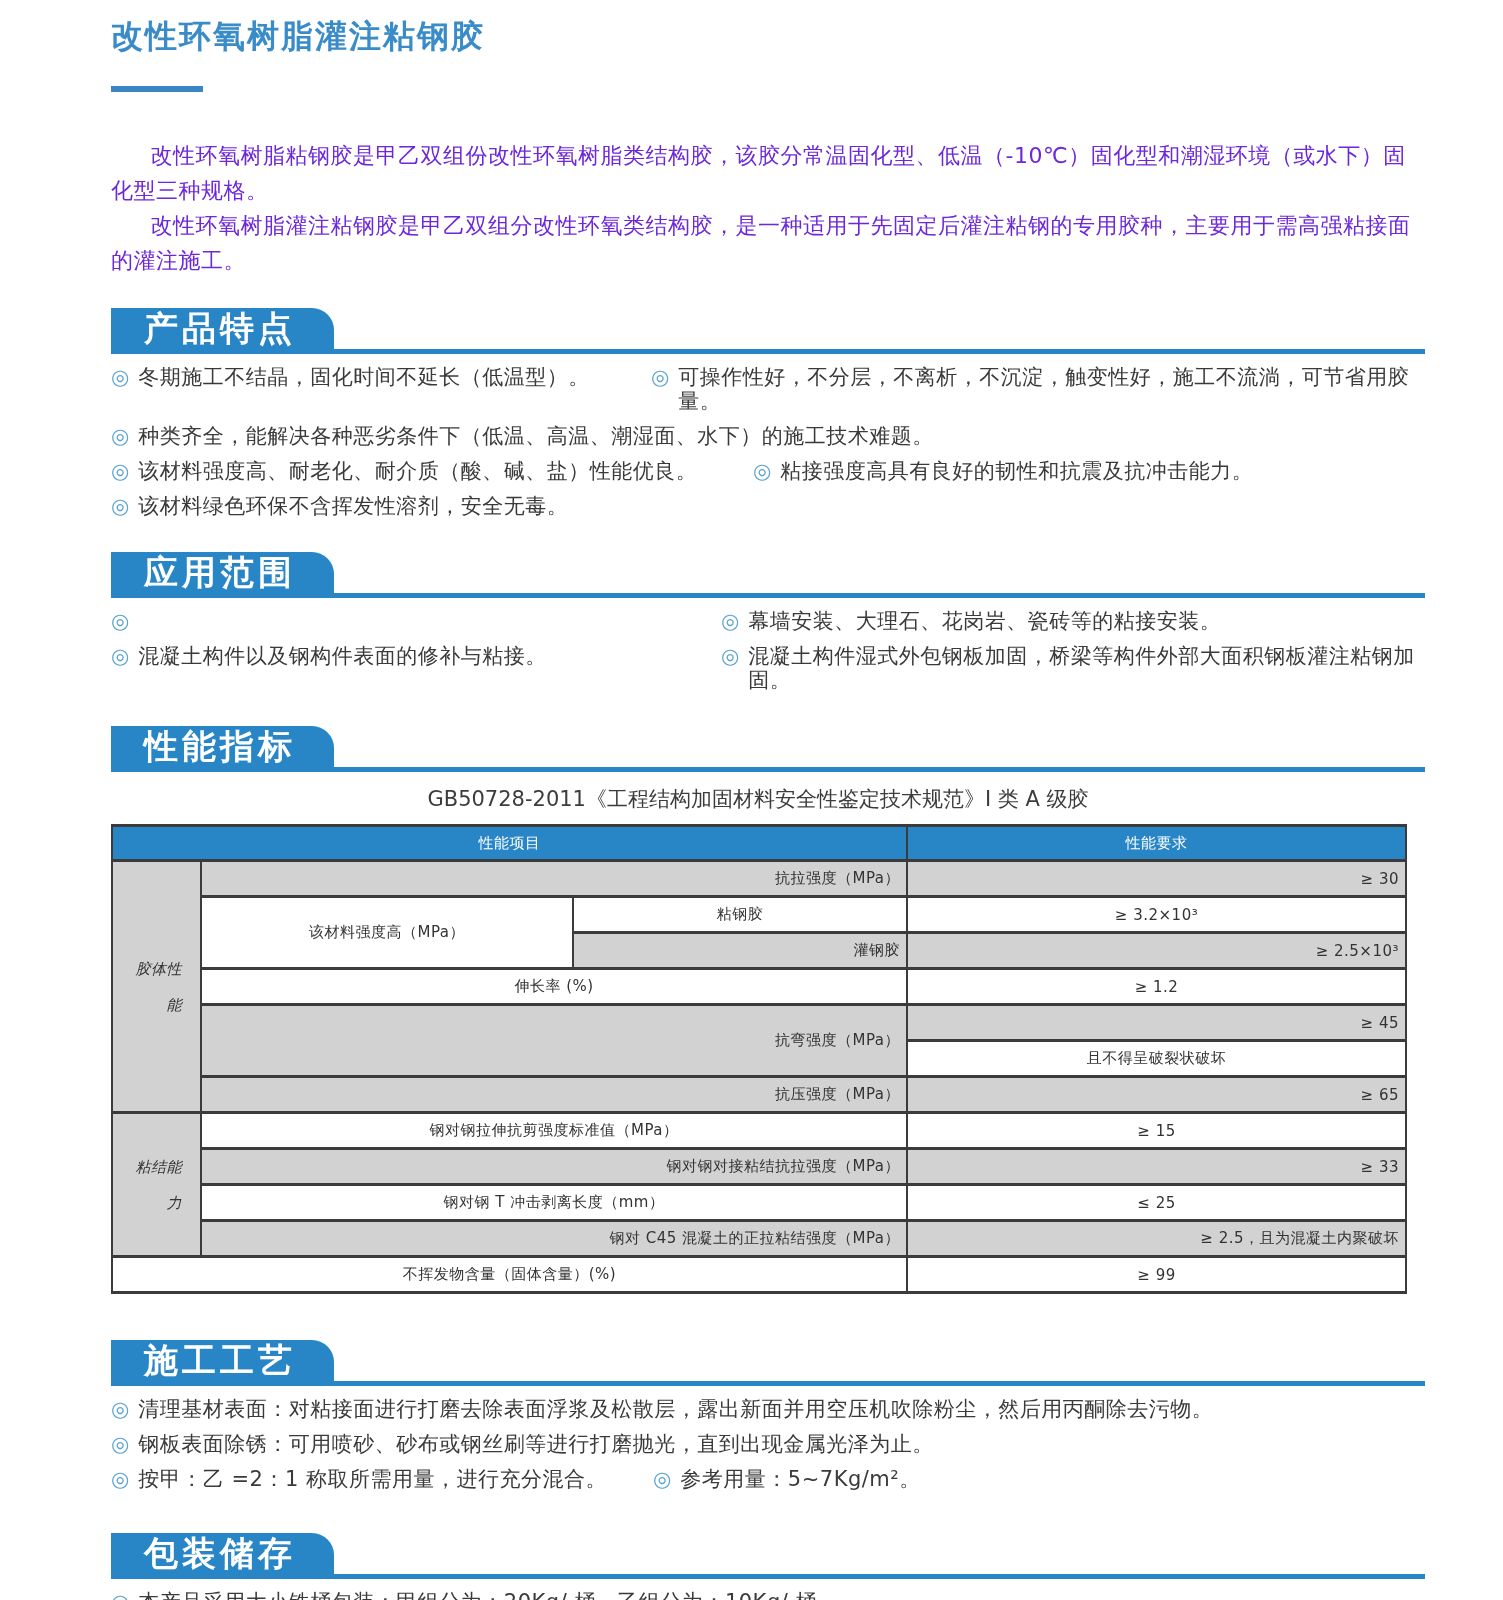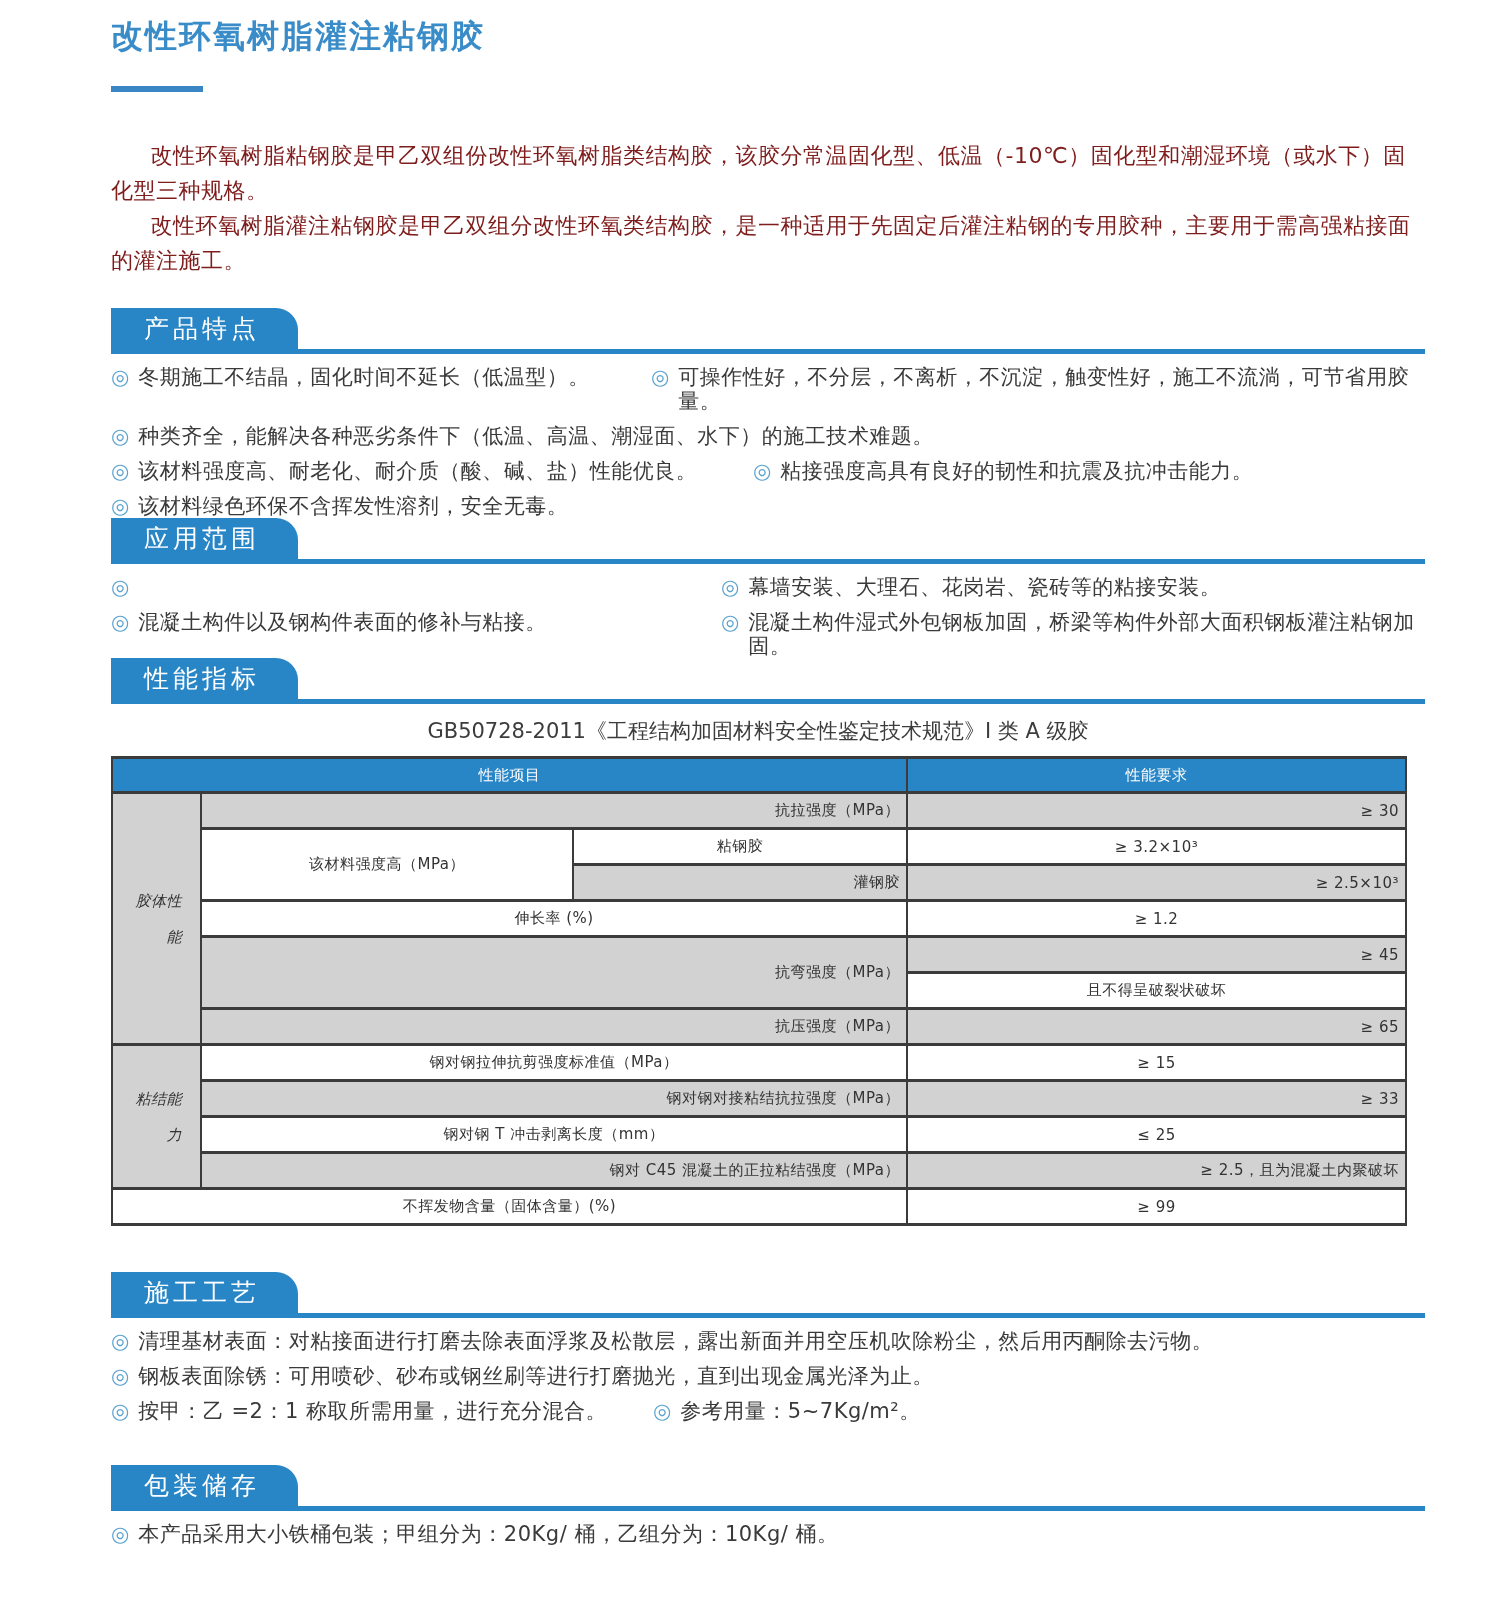--- a/index.html
+++ b/index.html
@@ -8,29 +8,29 @@
     font-family:"DejaVu Sans","Liberation Sans",sans-serif;
     color:#3a3a3a;overflow:hidden;
   }
   .page{box-sizing:border-box;width:1503px;padding:14px 78px 0 111px;}
 
   
   .title{font-size:32px;line-height:44px;font-weight:bold;color:#3a8cc8;letter-spacing:2px;}
   .title-dash{width:92px;height:6px;background:#3a86c4;margin-top:28px;}
 
   
-  .intro{margin-top:46px;font-size:22px;line-height:35px;color:#7f1d1d;}
+  .intro{margin-top:46px;font-size:22px;line-height:35px;color:#6d28d9;}
   .intro p{margin:0;text-indent:1.8em;letter-spacing:0.5px;}
 
   
-  .section{}
+  .section{margin-top:34px;}
   .sec-head{border-bottom:5px solid #2886c7;font-size:0;}
   .sec-tab{
     display:inline-block;background:#2886c7;color:#ffffff;
-    font-size:25px;font-weight:normal;letter-spacing:4px;
+    font-size:34px;font-weight:bold;letter-spacing:4px;
     line-height:27px;padding:7px 38px 7px 33px;
     border-radius:0 22px 0 0;
   }
 
   
   .blist{margin-top:8px;}
   .brow{display:flex;margin-top:11px;font-size:21px;line-height:24px;}
   .bitem{display:flex;align-items:flex-start;}
   .bul{color:#5ba3d0;margin-right:9px;font-size:21px;flex:0 0 auto;}
   .btxt{letter-spacing:0.5px;}

